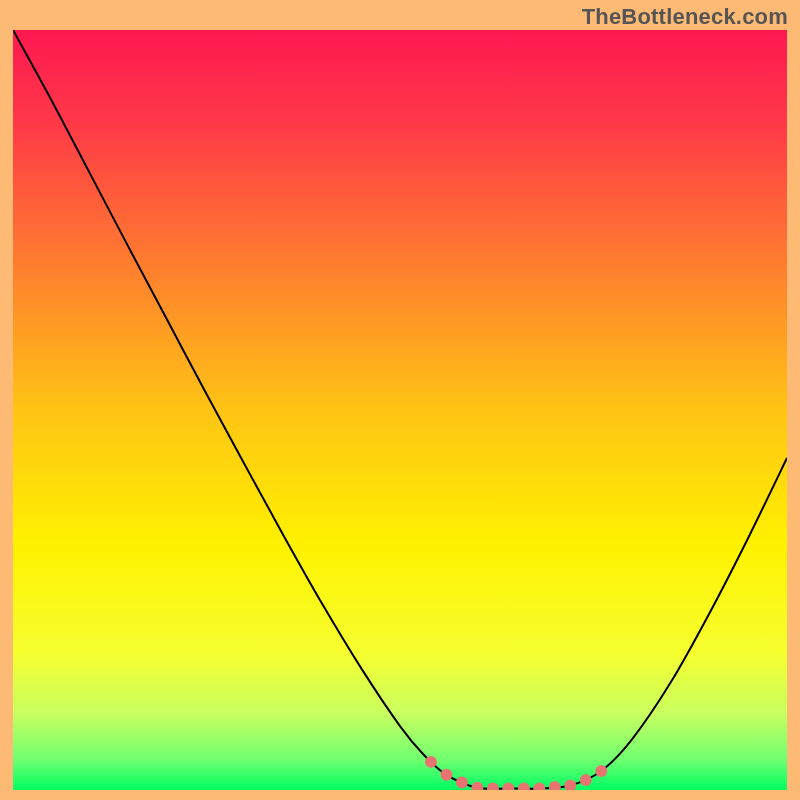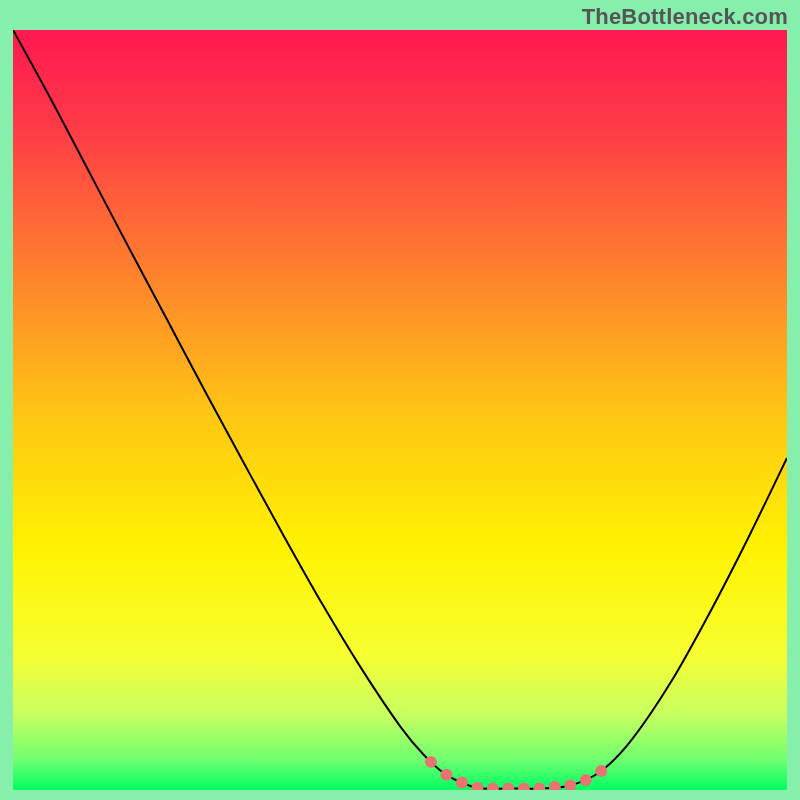--- a/index.html
+++ b/index.html
@@ -8,21 +8,21 @@
     width: 800px;
     height: 800px;
     background: #000;
     overflow: hidden;
     font-family: Arial, Helvetica, sans-serif;
   }
   .stage {
     position: relative;
     width: 800px;
     height: 800px;
-    background: #86efac;
+    background: #fdba74;
   }
   .watermark {
     position: absolute;
     top: 4px;
     right: 12px;
     color: #555;
     font-size: 22px;
     font-weight: 600;
     letter-spacing: 0.2px;
     z-index: 20;

